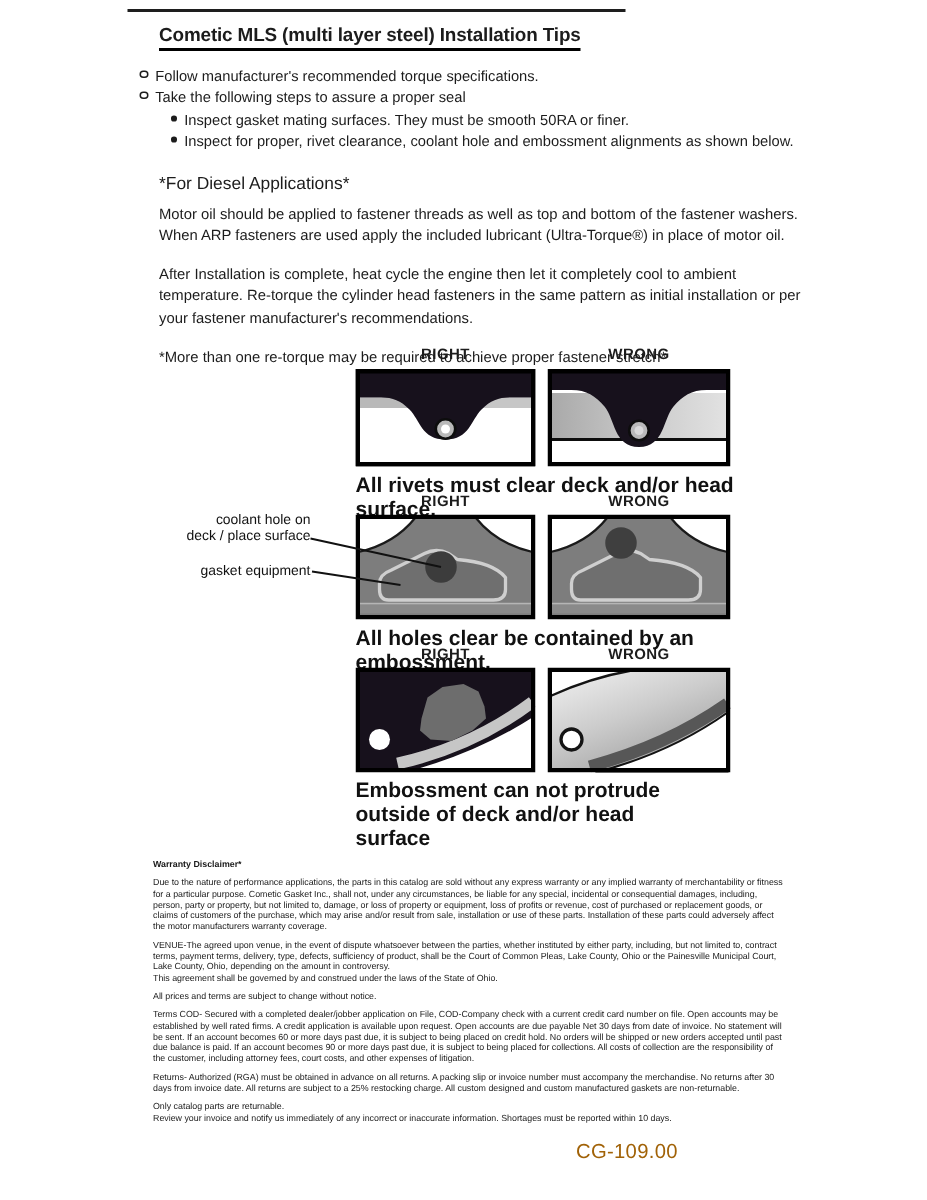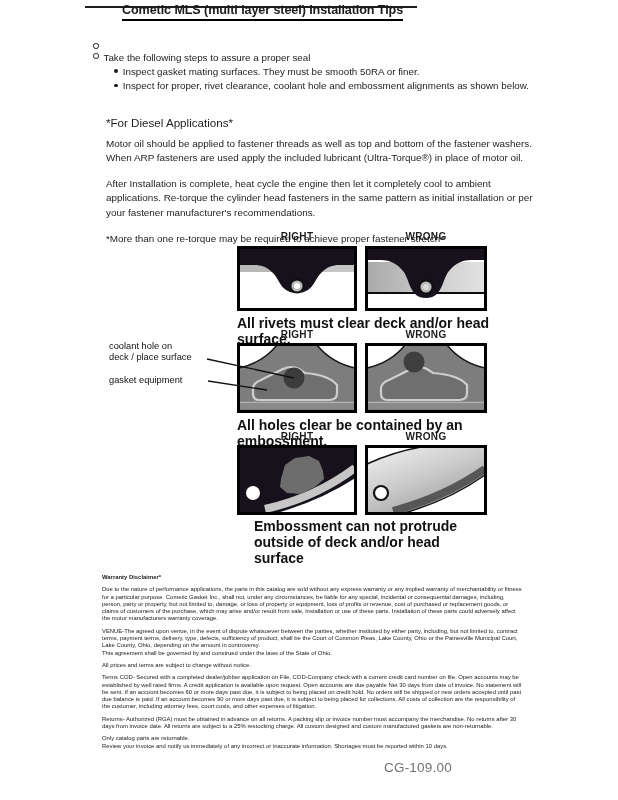--- a/index.html
+++ b/index.html
@@ -1,72 +1,73 @@
 <!DOCTYPE html>
 <html><head>
 <meta charset="utf-8">
 <style>
   html,body{margin:0;padding:0;background:#ffffff;}
   .page{position:relative;width:618px;height:800px;background:#ffffff;overflow:hidden;
         font-family:"Liberation Sans","DejaVu Sans",sans-serif;color:#1c1c1c;}
   .abs{position:absolute;}
   .top-rule{left:85px;top:6px;width:332px;height:2px;background:#1e1e1e;}
-  .title{left:106px;top:3px;font-size:12.6px;font-weight:bold;letter-spacing:-0.1px;
-         border-bottom:2px solid #000;padding-bottom:2px;margin-left:16px;}
+  .title{left:106px;top:16px;font-size:12.6px;font-weight:bold;letter-spacing:-0.1px;
+         border-bottom:2px solid #000;padding-bottom:2px;}
   .tips{left:93px;top:45px;width:452px;font-size:9.8px;line-height:14.4px;}
   .b-row{display:flex;align-items:baseline;}
   .b-dot{width:3.5px;height:3.5px;border:1px solid #1c1c1c;border-radius:50%;
          display:inline-block;flex:0 0 auto;margin-right:5px;position:relative;top:-2px;}
   .b-dot.filled{background:#1c1c1c;width:3.8px;height:3.8px;border:none;}
   .sub{margin-left:21px;}
   .diesel{left:106px;top:116px;width:444px;font-size:9.9px;line-height:14.6px;}
   .diesel h2{font-size:11.6px;font-weight:normal;margin:0 0 6px 0;}
   .diesel p{margin:0 14px 11px 0;}
   .dw-label{top:231px;width:120px;text-align:center;font-size:10px;font-weight:600;letter-spacing:0.3px;}
   .dw-label.r2{top:329px;} .dw-label.r3{top:431px;}
   .cap{font-size:14px;font-weight:600;color:#111;}
-  .ann{width:98px;text-align:left;font-size:9.3px;line-height:10.8px;color:#111;}
+  .ann{width:98px;text-align:right;font-size:9.3px;line-height:10.8px;color:#111;}
   .legal{left:102px;top:574px;width:420px;font-size:5.9px;line-height:7.3px;color:#1a1a1a;}
   .legal .blk{margin:0;}
   .legal .gap{margin-top:5px;}
   .legal .hd{font-weight:bold;}
-  .footer-code{left:384px;top:760px;font-size:13.5px;color:#737373;letter-spacing:0.2px;}
+  .footer-code{left:384px;top:760px;font-size:13.5px;color:#a16207;letter-spacing:0.2px;}
   svg{display:block;}
 </style>
 </head>
 <body>
 
 <div class="page">
 
   <div class="abs top-rule"></div>
 
   <div class="abs title">Cometic MLS (multi layer steel) Installation Tips</div>
 
   <div class="abs tips">
     <div class="b-row">
       <span class="b-dot"></span>
+      <span>Follow manufacturer's recommended torque specifications.</span>
     </div>
     <div class="b-row">
       <span class="b-dot"></span>
       <span>Take the following steps to assure a proper seal</span>
     </div>
     <div class="b-row sub">
       <span class="b-dot filled"></span>
       <span>Inspect gasket mating surfaces.  They must be smooth 50RA or finer.</span>
     </div>
     <div class="b-row sub">
       <span class="b-dot filled"></span>
       <span>Inspect for proper, rivet clearance, coolant hole and embossment alignments as shown below.</span>
     </div>
   </div>
 
   <div class="abs diesel">
     <h2>*For Diesel Applications*</h2>
     <p>Motor oil should be applied to fastener threads as well as top and bottom of the fastener washers. When ARP fasteners are used apply the included lubricant (Ultra-Torque®) in place of motor oil.</p>
-    <p>After Installation is complete, heat cycle the engine then let it completely cool to ambient applications. Re-torque the cylinder head fasteners in the same pattern as initial installation or per your fastener manufacturer's recommendations.</p>
+    <p>After Installation is complete, heat cycle the engine then let it completely cool to ambient temperature. Re-torque the cylinder head fasteners in the same pattern as initial installation or per your fastener manufacturer's recommendations.</p>
     <p>*More than one re-torque may be required to achieve proper fastener stretch*</p>
   </div>
 
   <div class="abs dw-label" style="left:237px;">RIGHT</div>
   <div class="abs dw-label" style="left:365px;width:122px;">WRONG</div>
 
   <svg class="abs" style="left:237px;top:246px;" width="120" height="65" viewBox="0 0 120 65">
     <rect x="1.5" y="1.5" width="117" height="62" fill="#ffffff" stroke="#000" stroke-width="3"></rect>
     <polygon points="2,19 36,19 42,26 2,26" fill="#b9b9b9"></polygon>
     <polygon points="78,26 84,19 118,19 118,26" fill="#c6c6c6"></polygon>
@@ -161,21 +162,21 @@
     </defs>
     <rect x="2" y="2" width="118" height="66" fill="url(#gw)"></rect>
     <path d="M2,2 L56,2 Q28,7 2,19 Z" fill="#ffffff"></path>
     <path d="M2,19 Q28,7 56,2" fill="none" stroke="#141414" stroke-width="1.6"></path>
     <path d="M28,66 Q80,52 120,24" fill="none" stroke="#575757" stroke-width="8"></path>
     <path d="M32,70 Q82,57 120,30 L120,70 Z" fill="#ffffff" stroke="#141414" stroke-width="1.4"></path>
     <circle cx="16" cy="48" r="7" fill="#ffffff" stroke="#141414" stroke-width="2.2"></circle>
     <rect x="1.5" y="1.5" width="119" height="67" fill="none" stroke="#000" stroke-width="3"></rect>
   </svg>
 
-  <div class="abs cap" style="left:254px;top:518px;width:228px;">Embossment can not protrude outside of deck and/or head surface</div>
+  <div class="abs cap" style="left:237px;top:518px;width:228px;">Embossment can not protrude outside of deck and/or head surface</div>
 
   <div class="abs legal">
     <div class="blk hd">Warranty Disclaimer*</div>
     <div class="blk gap">Due to the nature of performance applications, the parts in this catalog are sold without any express warranty or any implied warranty of merchantability or fitness for a particular purpose.  Cometic Gasket Inc., shall not, under any circumstances, be liable for any special, incidental or consequential damages, including, person, party or property, but not limited to, damage, or loss of property or equipment, loss of profits or revenue, cost of purchased or replacement goods, or claims of customers of the purchase, which may arise and/or result from sale, installation or use of these parts.  Installation of these parts could adversely affect the motor manufacturers warranty coverage.</div>
     <div class="blk gap">VENUE-The agreed upon venue, in the event of dispute whatsoever between the parties, whether instituted by either party, including, but not limited to, contract terms, payment terms, delivery, type, defects, sufficiency of product, shall be the Court of Common Pleas, Lake County, Ohio or the Painesville Municipal Court, Lake County, Ohio, depending on the amount in controversy.</div>
     <div class="blk">This agreement shall be governed by and construed under the laws of the State of Ohio.</div>
     <div class="blk gap">All prices and terms are subject to change without notice.</div>
     <div class="blk gap">Terms COD- Secured with a completed dealer/jobber application on File, COD-Company check with a current credit card number on file.  Open accounts may be established by well rated firms.  A credit application is available upon request.  Open accounts are due payable Net 30 days from date of invoice.  No statement will be sent.  If an account becomes 60 or more days past due, it is subject to being placed on credit hold.  No orders will be shipped or new orders accepted until past due balance is paid.  If an account becomes 90 or more days past due, it is subject to being placed for collections.  All costs of collection are the responsibility of the customer, including attorney fees, court costs, and other expenses of litigation.</div>
     <div class="blk gap">Returns- Authorized (RGA) must be obtained in advance on all returns.  A packing slip or invoice number must accompany the merchandise.  No returns after 30 days from invoice date.  All returns are subject to a 25% restocking charge.  All custom designed and custom manufactured gaskets are non-returnable.</div>
     <div class="blk gap">Only catalog parts are returnable.</div>

